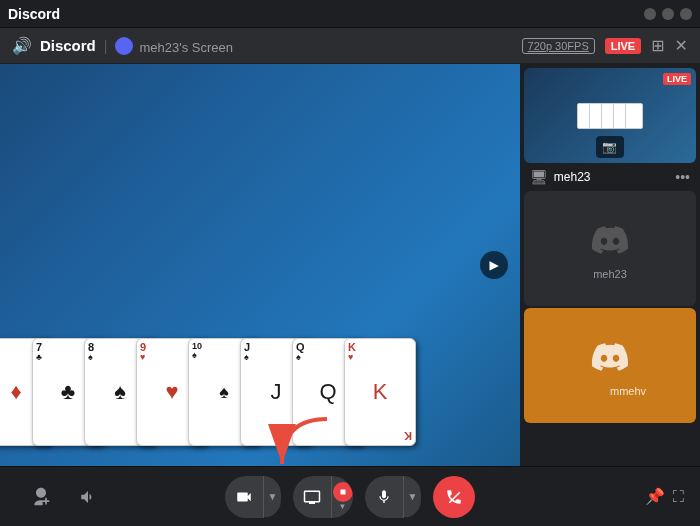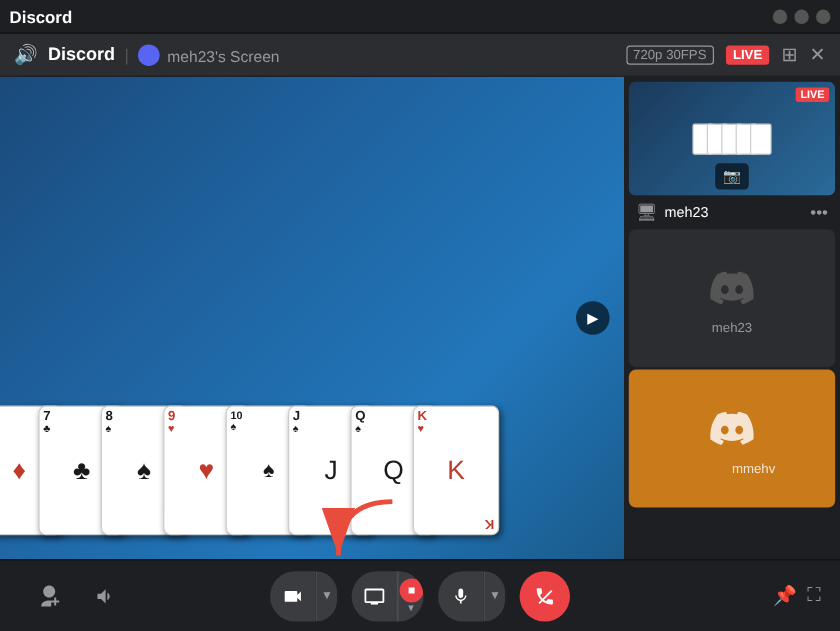--- a/index.html
+++ b/index.html
@@ -92,20 +92,21 @@
       align-items: center;
       gap: 10px;
     }
     .quality-badge {
       background: transparent;
       border: 1px solid #96989d;
       color: #96989d;
       font-size: 11px;
       padding: 1px 5px;
       border-radius: 3px;
+      text-decoration: underline;
     }
     .live-badge {
       background: #ed4245;
       color: #fff;
       font-size: 11px;
       font-weight: bold;
       padding: 2px 6px;
       border-radius: 3px;
     }
     .grid-icon {

